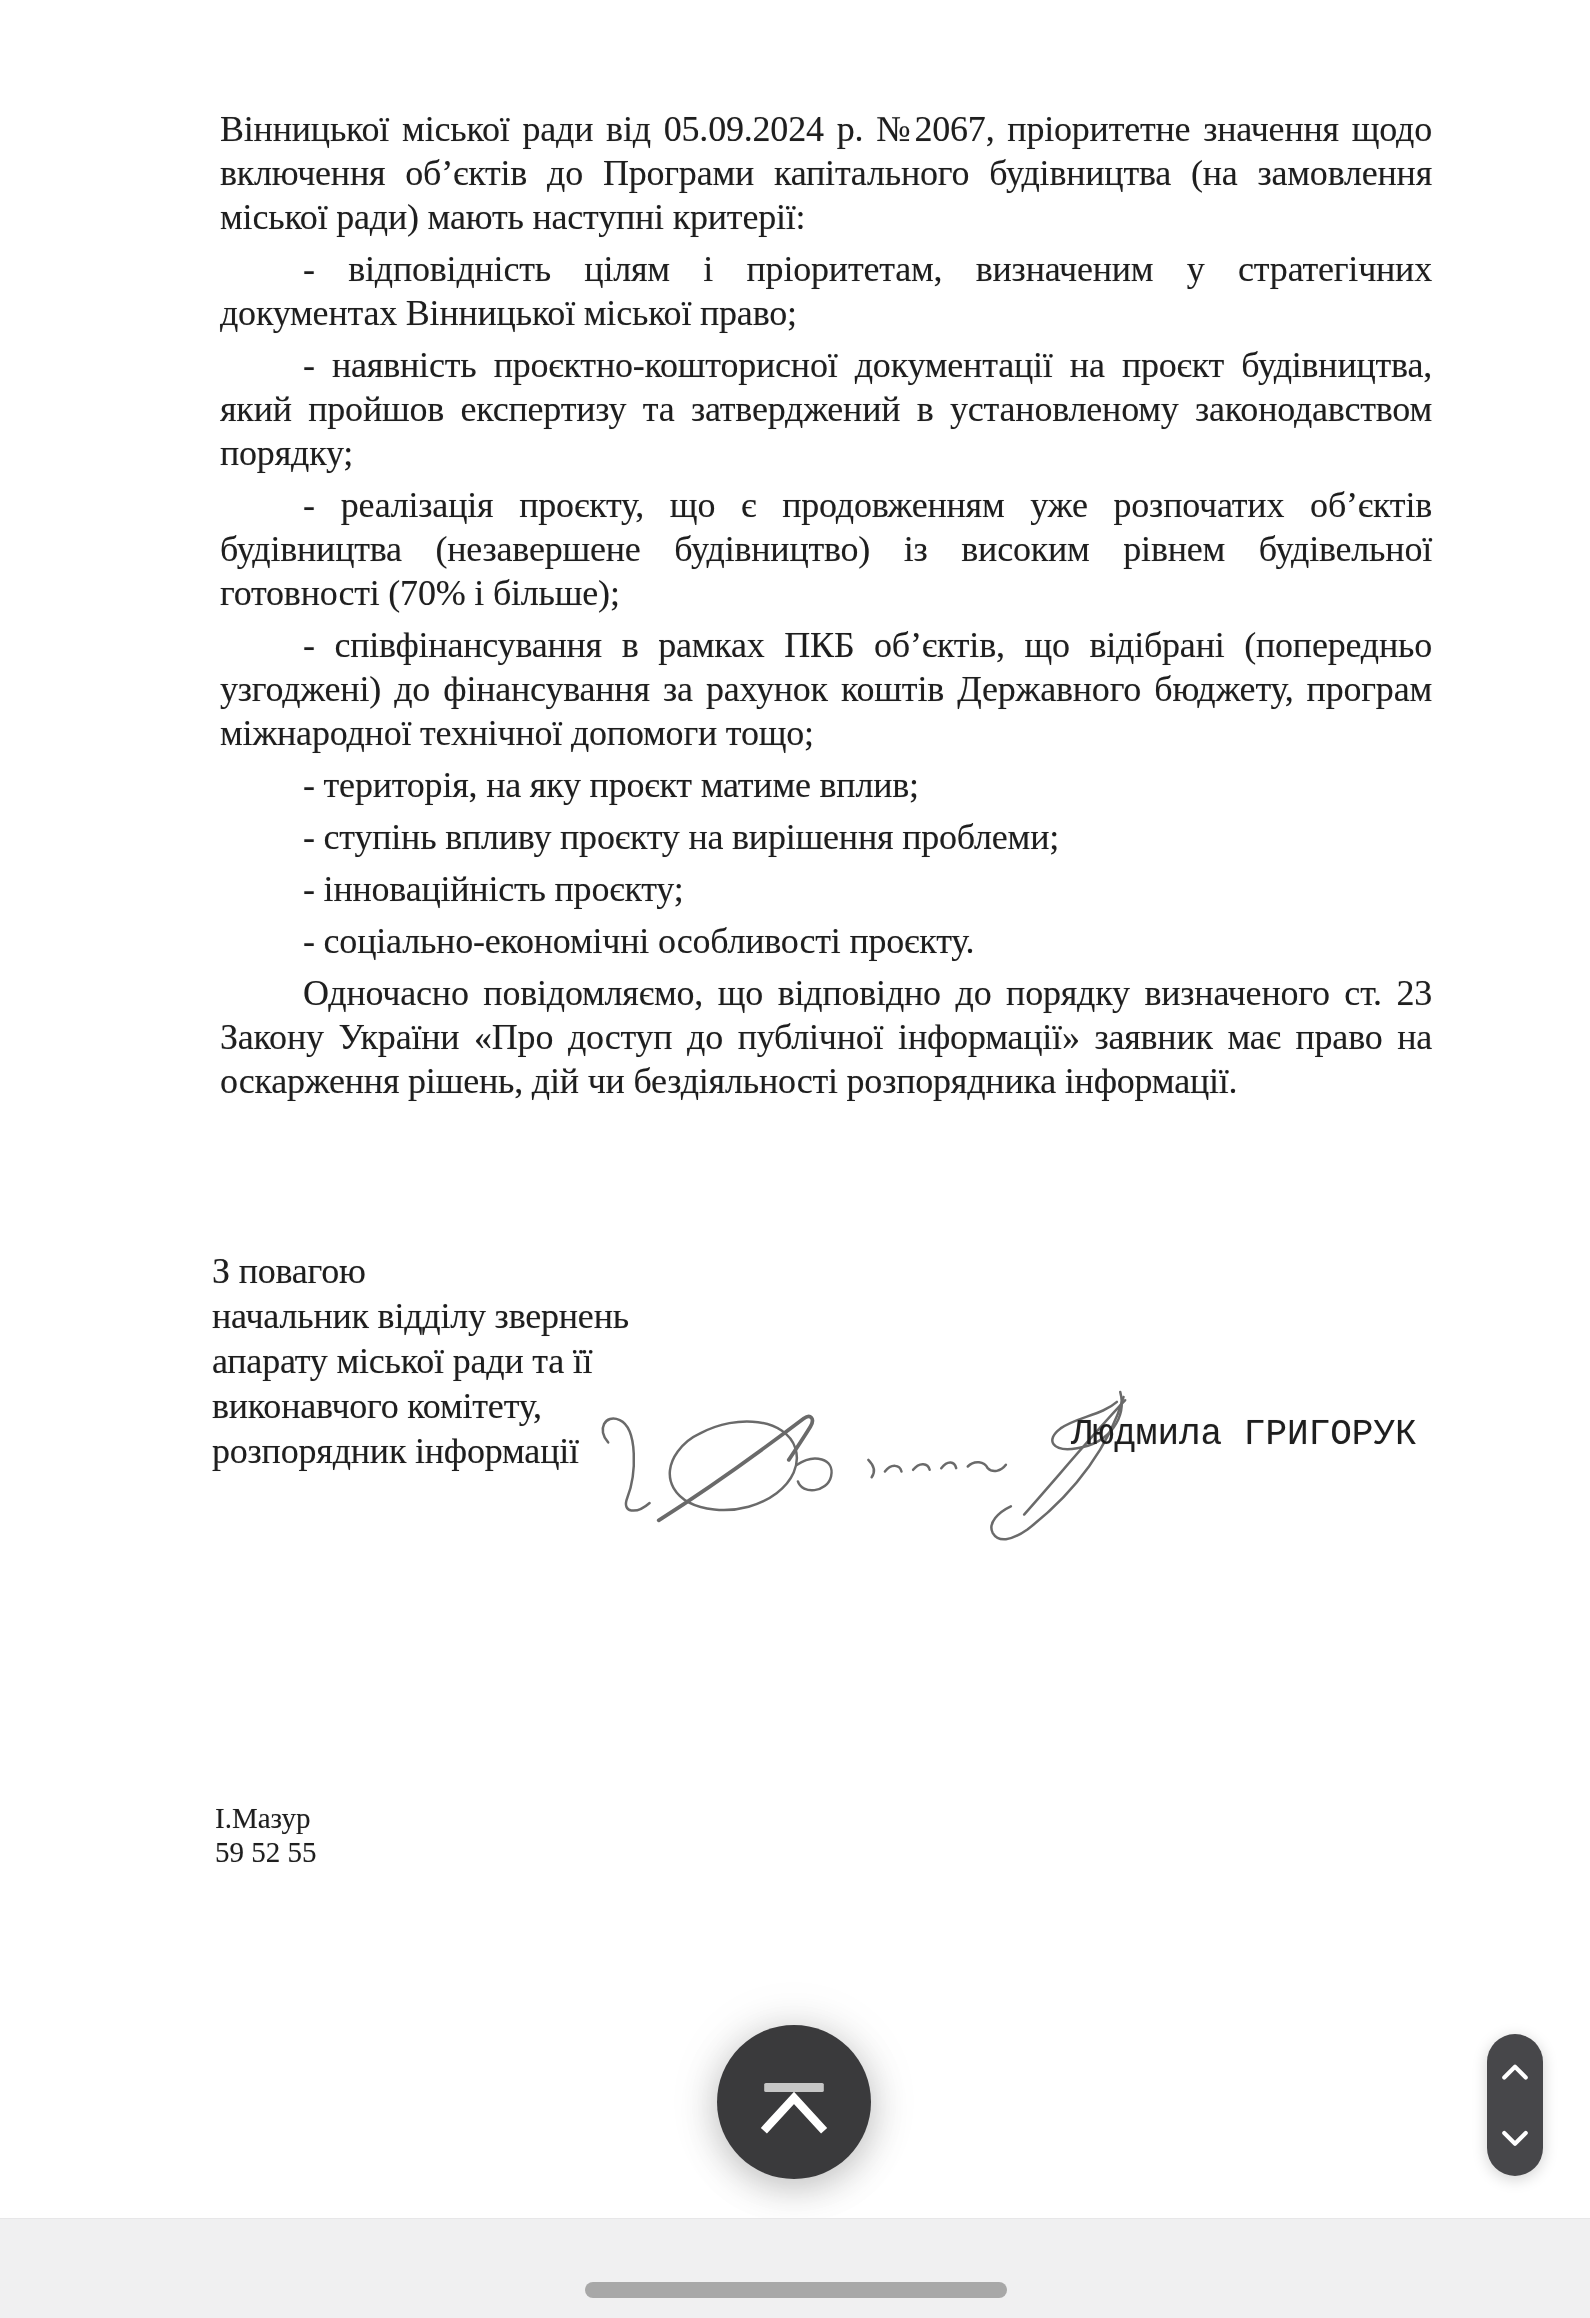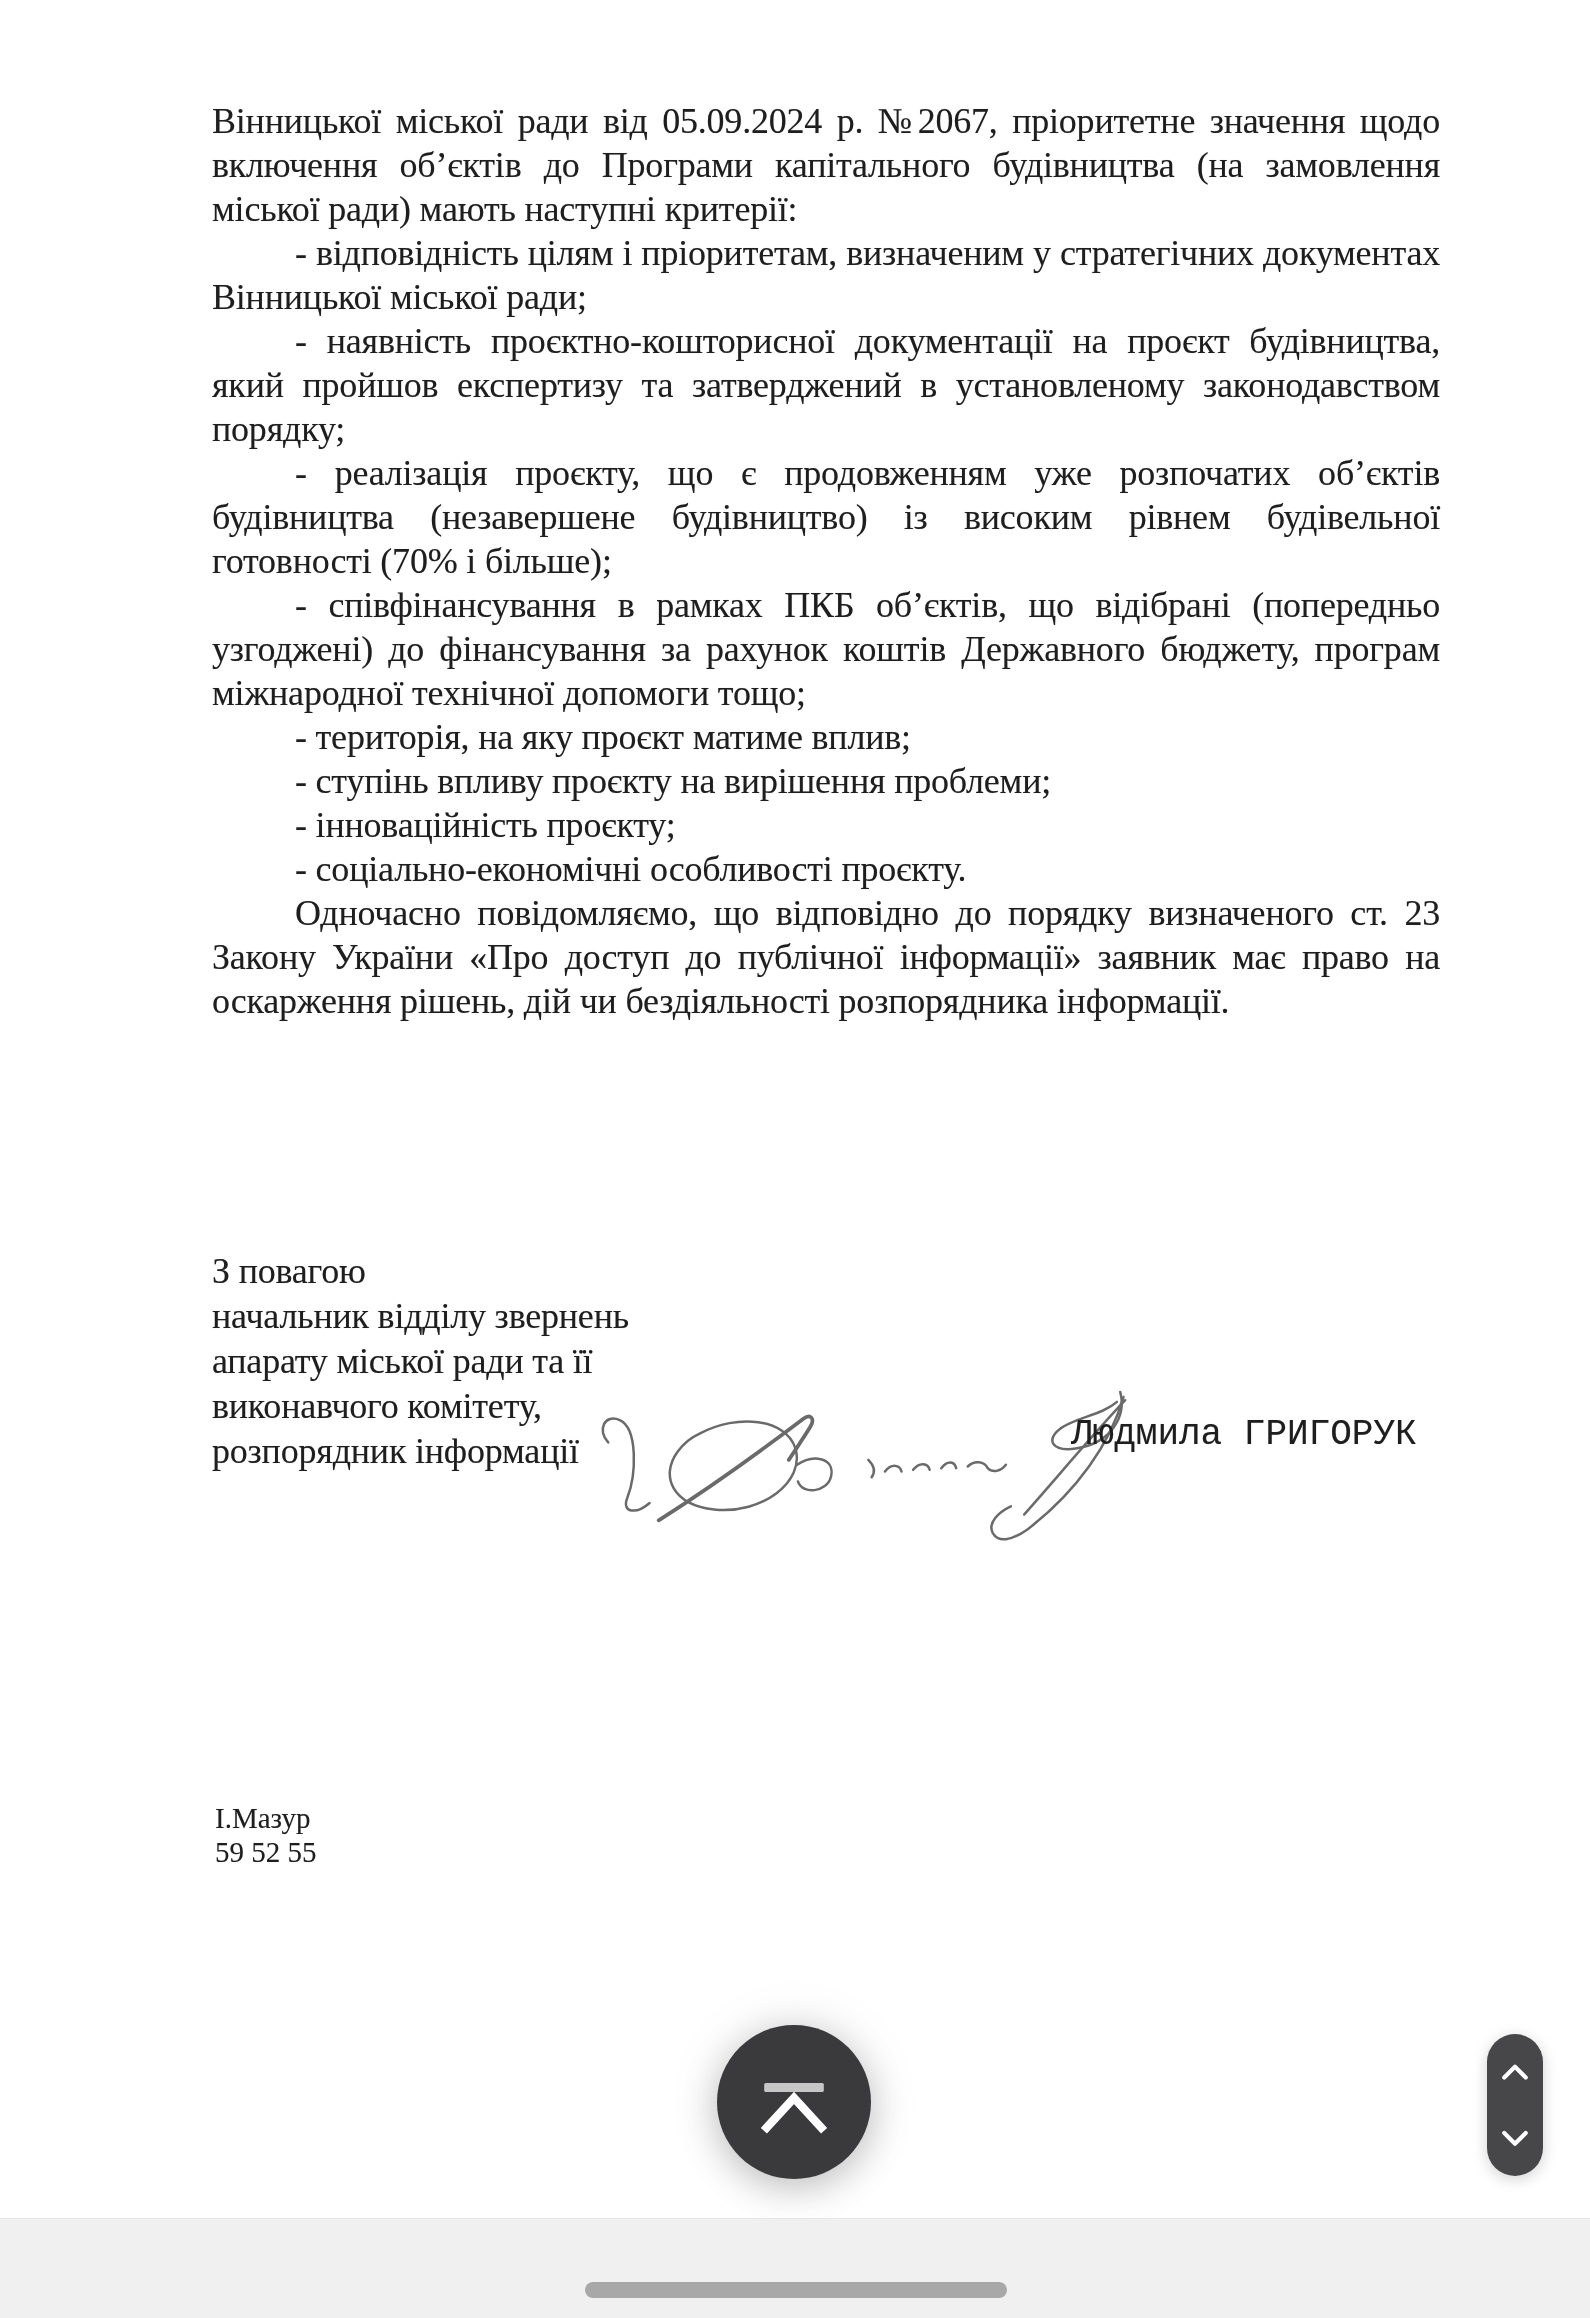--- a/index.html
+++ b/index.html
@@ -9,21 +9,21 @@
     font-family:"Liberation Serif","DejaVu Serif",serif;
     color:#1e1e1e;
   }
   
   .doc{
     position:absolute;left:212px;top:99px;width:1228px;
     font-size:36px;line-height:44px;letter-spacing:-0.2px;
     text-align:justify;
     text-shadow:0 0 0.8px rgba(25,25,25,.35);
   }
-  .doc p{margin:0;text-indent:83px;}
+  .doc p{margin:8px;text-indent:83px;}
   .doc p.first{text-indent:0;}
   
   .closing{
     position:absolute;left:212px;top:1233px;
     font-size:36px;line-height:45px;letter-spacing:-0.2px;
     text-shadow:0 0 0.8px rgba(25,25,25,.35);
     margin-top:16px;
   }
   .signer{
     position:absolute;left:1071px;top:1412px;
@@ -57,21 +57,21 @@
   .bottombar{position:absolute;left:0;top:2218px;width:1590px;height:101px;background:#f0f0f1;border-top:0.8px solid #e7e7e8;}
   .home{position:absolute;left:585px;top:63px;width:422px;height:15.7px;border-radius:8.3px;background:#a8a8a8;}
 </style>
 </head>
 <body>
 
 <div class="screen">
 
   <div class="doc">
     <p class="first">Вінницької міської ради від 05.09.2024 р. №2067, пріоритетне значення щодо включення об’єктів до Програми капітального будівництва (на замовлення міської ради) мають наступні критерії:</p>
-    <p>- відповідність цілям і пріоритетам, визначеним у стратегічних документах Вінницької міської ради;</p>
+    <p>- відповідність цілям і пріоритетам, визначеним у стратегічних документах Вінницької міської право;</p>
     <p>- наявність проєктно-кошторисної документації на проєкт будівництва, який пройшов експертизу та затверджений в установленому законодавством порядку;</p>
     <p>- реалізація проєкту, що є продовженням уже розпочатих об’єктів будівництва (незавершене будівництво) із високим рівнем будівельної готовності (70% і більше);</p>
     <p>- співфінансування в рамках ПКБ об’єктів, що відібрані (попередньо узгоджені) до фінансування за рахунок коштів Державного бюджету, програм міжнародної технічної допомоги тощо;</p>
     <p>- територія, на яку проєкт матиме вплив;</p>
     <p>- ступінь впливу проєкту на вирішення проблеми;</p>
     <p>- інноваційність проєкту;</p>
     <p>- соціально-економічні особливості проєкту.</p>
     <p>Одночасно повідомляємо, що відповідно до порядку визначеного ст. 23 Закону України «Про доступ до публічної інформації» заявник має право на оскарження рішень, дій чи бездіяльності розпорядника інформації.</p>
   </div>
 

